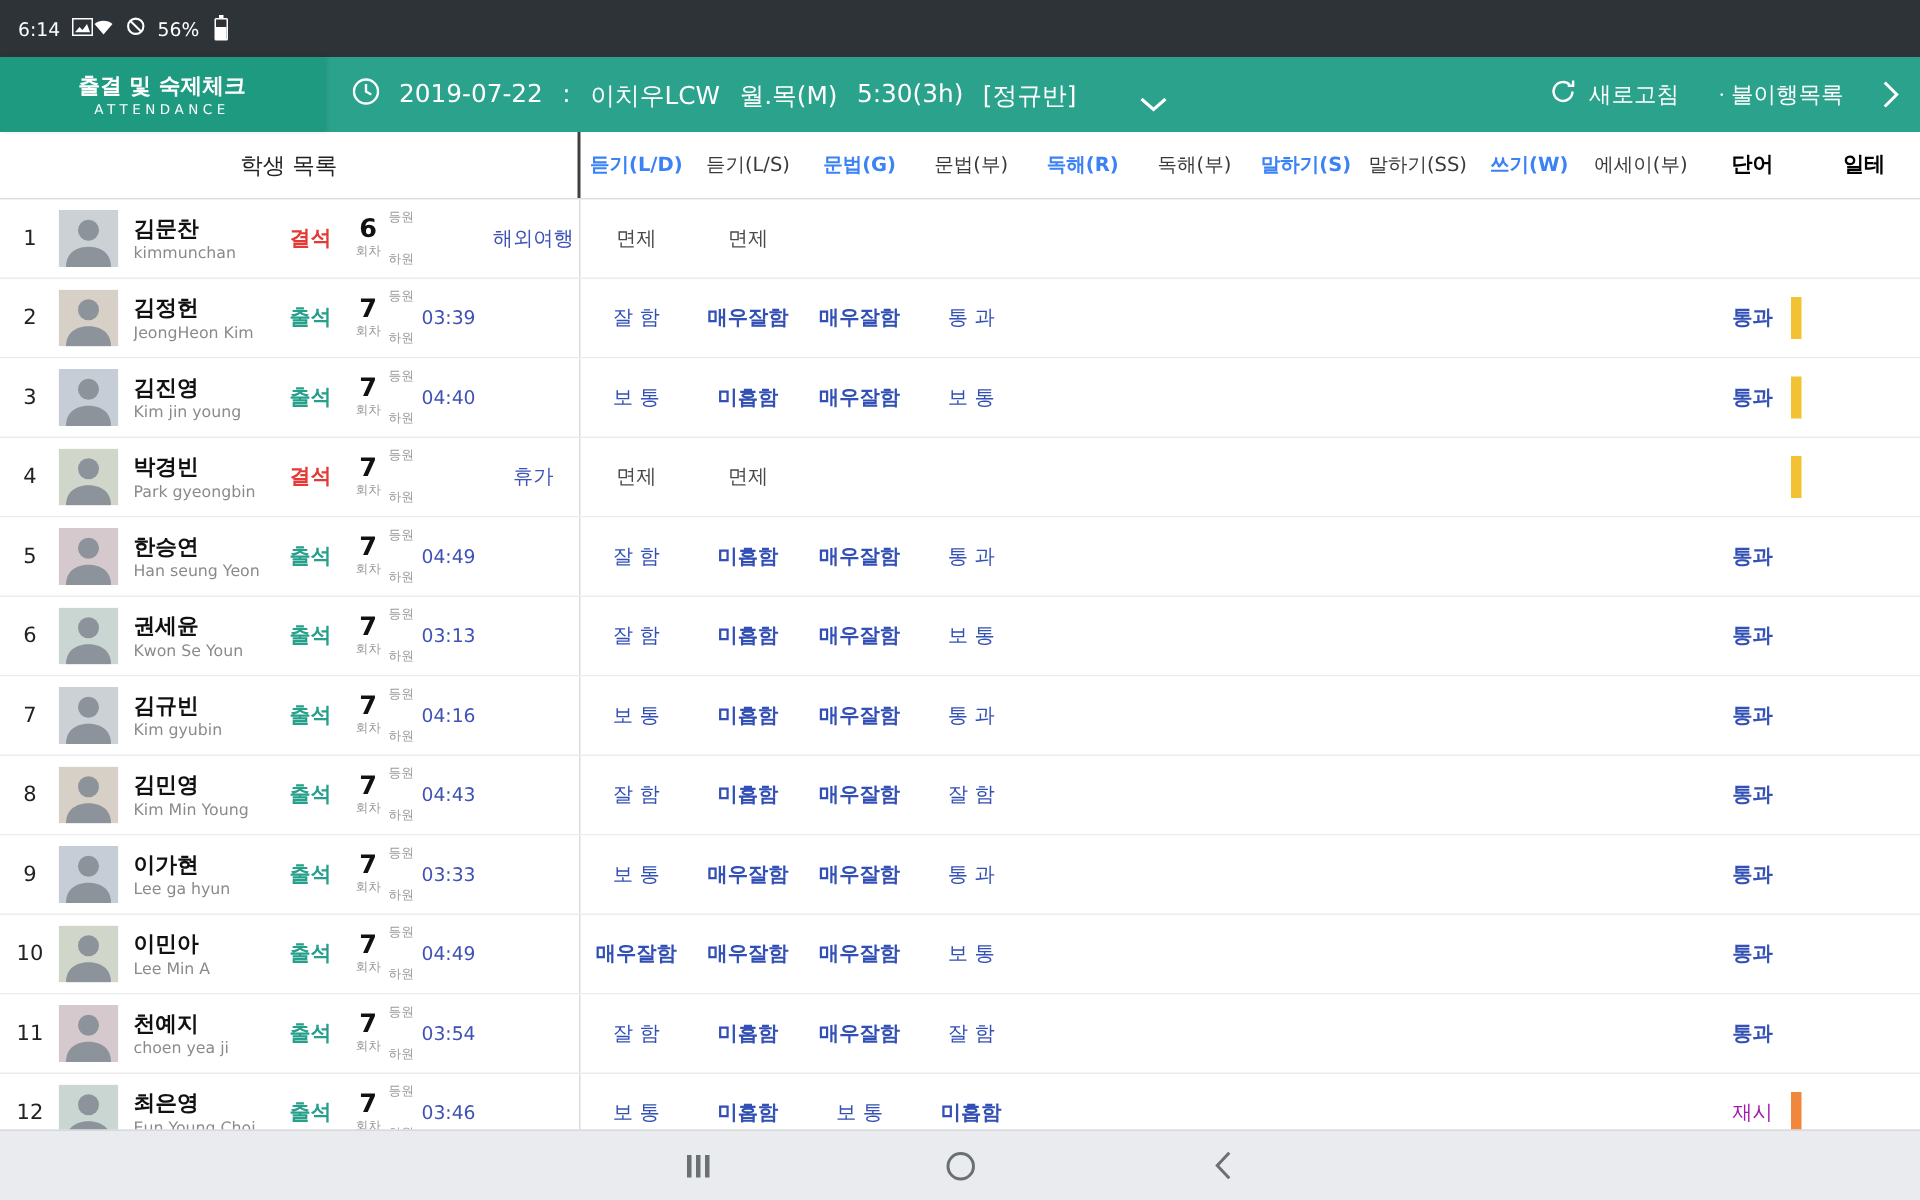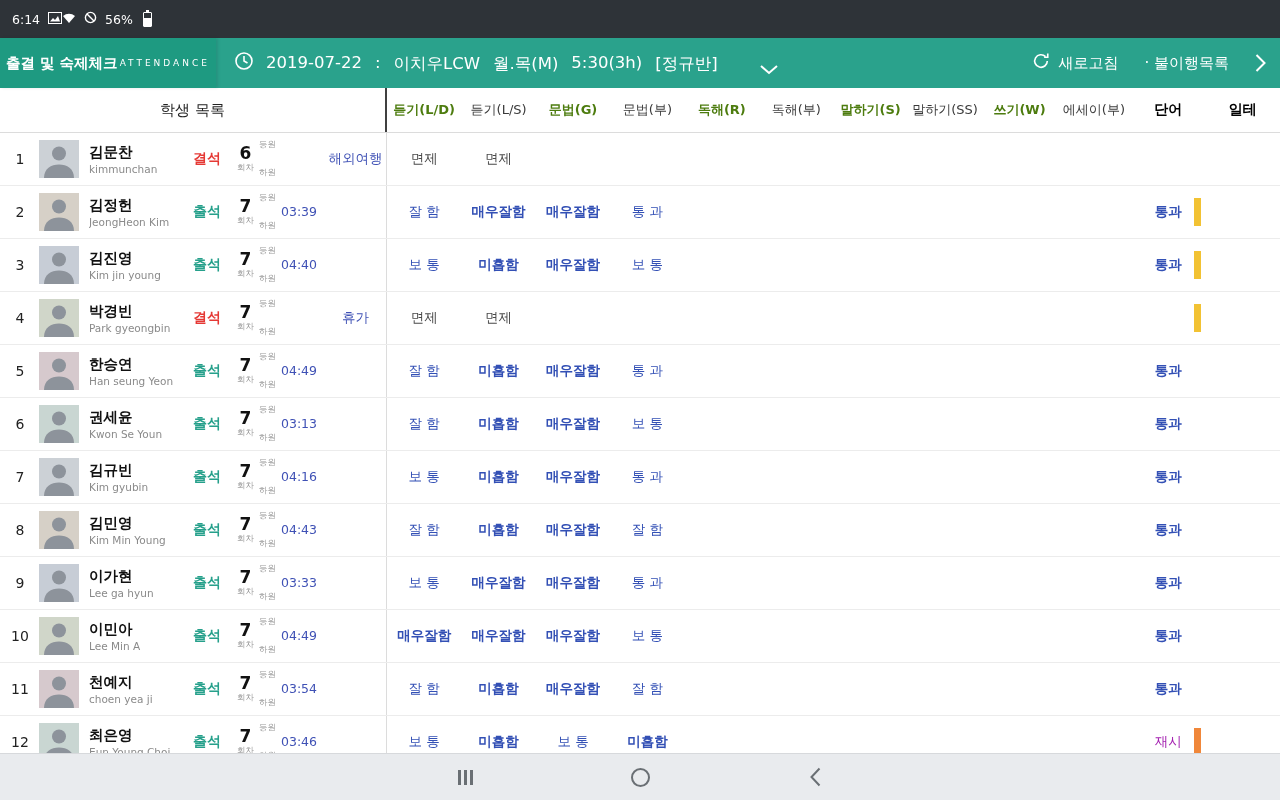--- a/index.html
+++ b/index.html
@@ -9,36 +9,36 @@
 
   
   .status-bar { height:38px; background:#2e3338; color:#fff; display:flex; justify-content:flex-start; align-items:center; padding:0 12px; font-size:12.5px; }
   .sb-left,.sb-right { display:flex; align-items:center; gap:8px; }
   .battery { position:relative; width:9px; height:15px; border:1px solid #fff; border-radius:1px; margin-left:2px; }
   .battery:before { content:""; position:absolute; top:-3px; left:2px; width:3px; height:2px; background:#fff; }
   .battery-fill { position:absolute; bottom:0; left:0; right:0; height:56%; background:#fff; }
 
   
   .app-header { height:50px; background:#2aa28c; display:flex; align-items:center; color:#fff; }
-  .header-left { width:216px; height:100%; background:#1e9a81; display:flex; flex-direction:row; justify-content:center; align-items:center; gap:2px; box-shadow:2px 0 3px rgba(0,0,0,0.10); flex:none; }
+  .header-left { width:216px; height:100%; background:#1e9a81; display:flex; flex-direction:column; justify-content:center; align-items:center; gap:2px; box-shadow:2px 0 3px rgba(0,0,0,0.10); flex:none; }
   .header-title { font-size:14.5px; font-weight:bold; }
   .header-subtitle { font-size:9px; letter-spacing:3px; }
   .session { display:flex; align-items:flex-end; gap:12px; margin-left:18px; font-size:16.5px; cursor:pointer; }
   .session-text { display:flex; gap:13px; white-space:nowrap; }
   .session .chev { margin-left:30px; display:flex; }
-  .actions { margin-left:auto; display:flex; align-items:center; gap:26px; }
+  .actions { margin-left:auto; display:flex; align-items:center; gap:26px;font-family:Liberation Serif, serif; }
   .action { display:flex; align-items:center; gap:8px; font-size:15px; cursor:pointer; white-space:nowrap; }
   .hw-btn { background:#8dbf4c; border:none; color:#fff; font-size:14px; padding:9px 15px; border-radius:2px; cursor:pointer; font-family:inherit; white-space:nowrap; }
   .next-arrow { margin:0 14px 0 0; display:flex; cursor:pointer; }
 
   
   .table-header { height:45px; display:grid; grid-template-columns:387px repeat(12,1fr); align-items:center; border-bottom:1px solid #dcdcdc; background:#fff; }
   .students-header { height:100%; display:flex; align-items:center; justify-content:center; font-size:15px; color:#222; border-right:2px solid #404040; }
   .col-header { text-align:center; font-size:13px; cursor:pointer; }
-  .col-accent { color:#4d7c0f; font-weight:bold; }
+  .col-accent { color:#3b82f6; font-weight:bold; }
   .col-muted { color:#3a3a3a; }
   .col-strong { color:#000; font-weight:bold; font-size:14px; }
 
   
   #rows { height:636px; overflow:hidden; }
   .row { height:53px; display:grid; grid-template-columns:387px repeat(12,1fr); align-items:center; border-bottom:1px solid #ececec; background:#fff; }
   .student-cell { height:100%; display:flex; align-items:center; border-right:1px solid #dcdcdc; padding-left:8px; }
   .row-no { width:24px; text-align:center; font-size:14px; color:#222; flex:none; }
   .avatar { width:40px; height:38px; flex:none; margin-left:7px; overflow:hidden; cursor:pointer; }
   .name-block { width:104px; margin-left:10px; flex:none; overflow:hidden; }

